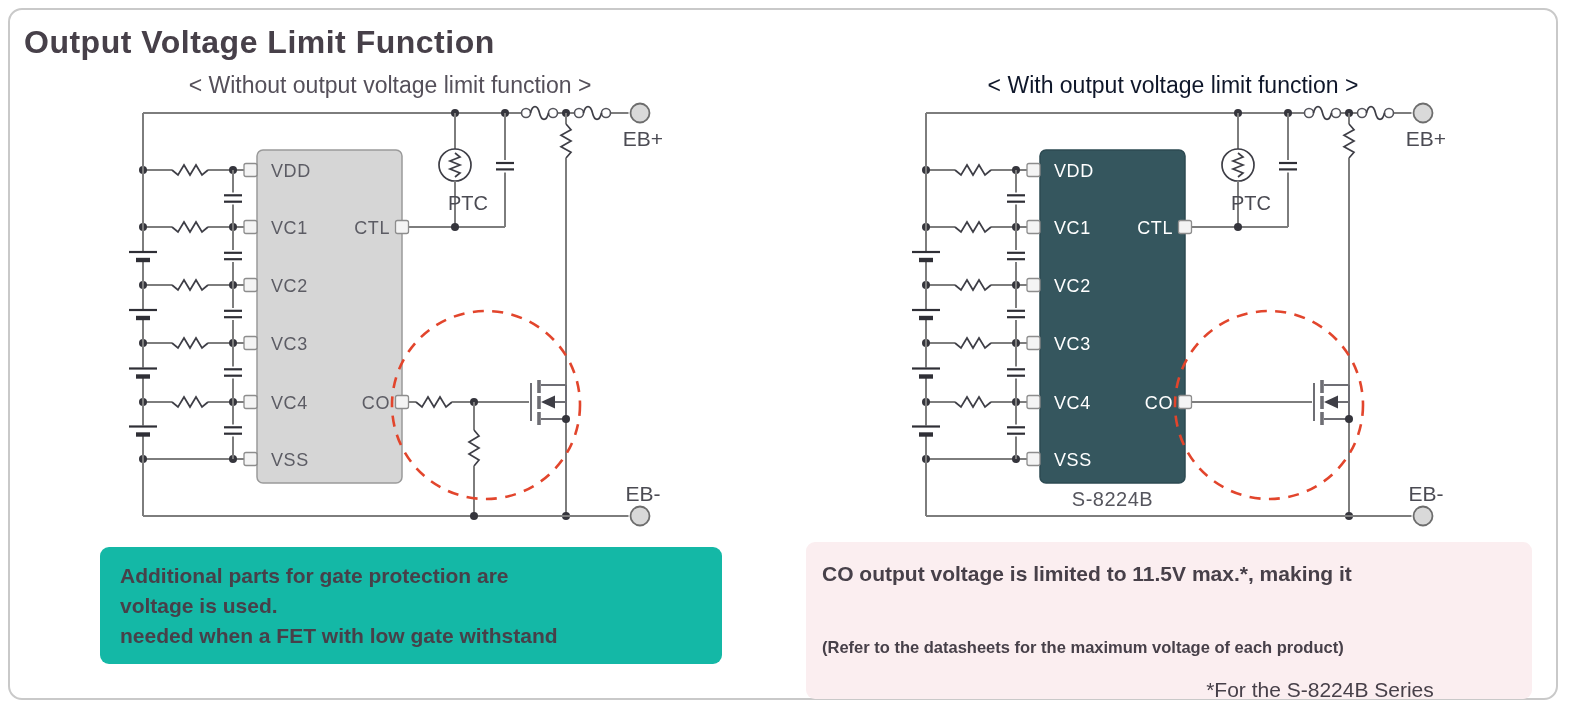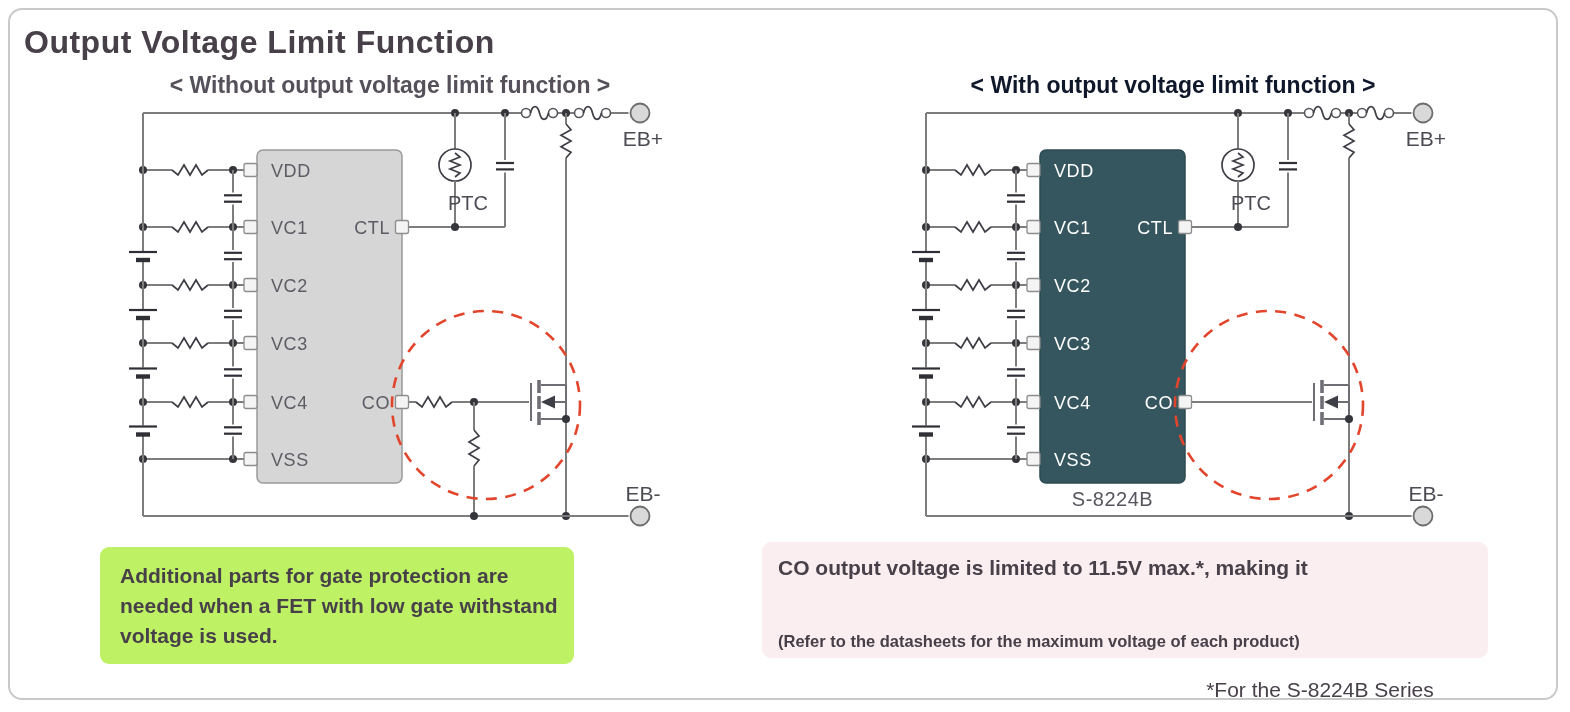--- a/index.html
+++ b/index.html
@@ -1,28 +1,28 @@
 <!DOCTYPE html>
 <html><head>
 <meta charset="utf-8">
 <style>
   html,body{margin:0;padding:0;background:#fff;}
   body{font-family:"Liberation Sans",sans-serif;width:1570px;height:712px;position:relative;}
   .frame{position:absolute;left:8px;top:8px;width:1550px;height:692px;border:2px solid #c9c9c9;border-radius:14px;background:#fff;box-sizing:border-box;}
   .page-title{position:absolute;left:24px;top:24px;font-size:32px;font-weight:bold;color:#474049;letter-spacing:0.5px;}
-  .panel-header{position:absolute;top:72px;width:580px;text-align:center;font-size:23px;font-weight:bold;color:#55505a;}
+  .panel-header{position:absolute;top:72px;width:580px;text-align:center;font-size:23px;font-weight:normal;color:#55505a;}
   .panel-header.red{color:#0f172a;}
   .hdr-left{left:100px;}
   .hdr-right{left:883px;}
   svg.circuit{position:absolute;top:100px;width:580px;height:460px;}
   #circuit-without{left:100px;}
   #circuit-with{left:883px;}
   .caption-box{position:absolute;border-radius:9px;box-sizing:border-box;font-weight:bold;color:#474049;}
-  .caption-gray{left:100px;top:547px;width:474px;height:117px;background:#bef264;padding:14px 20px;}
-  .caption-pink{left:762px;top:542px;width:726px;height:116px;background:#fbeef0;padding:11px 16px;}
+  .caption-gray{left:100px;top:547px;width:622px;height:117px;background:#14b8a6;padding:14px 20px;}
+  .caption-pink{left:806px;top:542px;width:726px;height:157px;background:#fbeef0;padding:17px 16px;}
   .caption-line{font-size:21px;line-height:30px;white-space:nowrap;}
   .caption-note{font-size:16.5px;line-height:24px;white-space:nowrap;margin-top:46px;}
   .footnote{position:absolute;top:678px;left:1100px;width:440px;text-align:center;font-size:21px;color:#474049;}
   
   .w{stroke:#7d7d7d;stroke-width:2;fill:none;}
   .comp{stroke:#3e3e46;stroke-width:1.7;fill:none;}
   .plate-thin{stroke:#2f2f36;stroke-width:2.2;}
   .plate-thick{stroke:#2f2f36;stroke-width:4.4;}
   .dot{fill:#35353c;stroke:none;}
   .pin{fill:#f4f4f4;stroke:#8d8d8d;stroke-width:1.3;}
@@ -371,22 +371,22 @@
       <circle cx="540" cy="416" r="9.5" class="term"></circle>
       <text x="543" y="401" class="term-label" text-anchor="middle">EB-</text>
     </g>
     <g>
       <circle cx="386" cy="305" r="94" class="red-circle"></circle>
     </g>
   </svg>
 
 <div class="caption-box caption-gray">
   <div class="caption-line">Additional parts for gate protection are</div>
+  <div class="caption-line">voltage is used.</div>
   <div class="caption-line">needed when a FET with low gate withstand</div>
-  <div class="caption-line">voltage is used.</div>
 </div>
 
 <div class="caption-box caption-pink">
   <div class="caption-line">CO output voltage is limited to 11.5V max.*, making it</div>
   <div class="caption-note">(Refer to the datasheets for the maximum voltage of each product)</div>
 </div>
 
 <div class="footnote">*For the S-8224B Series</div>
 
 </body></html>

